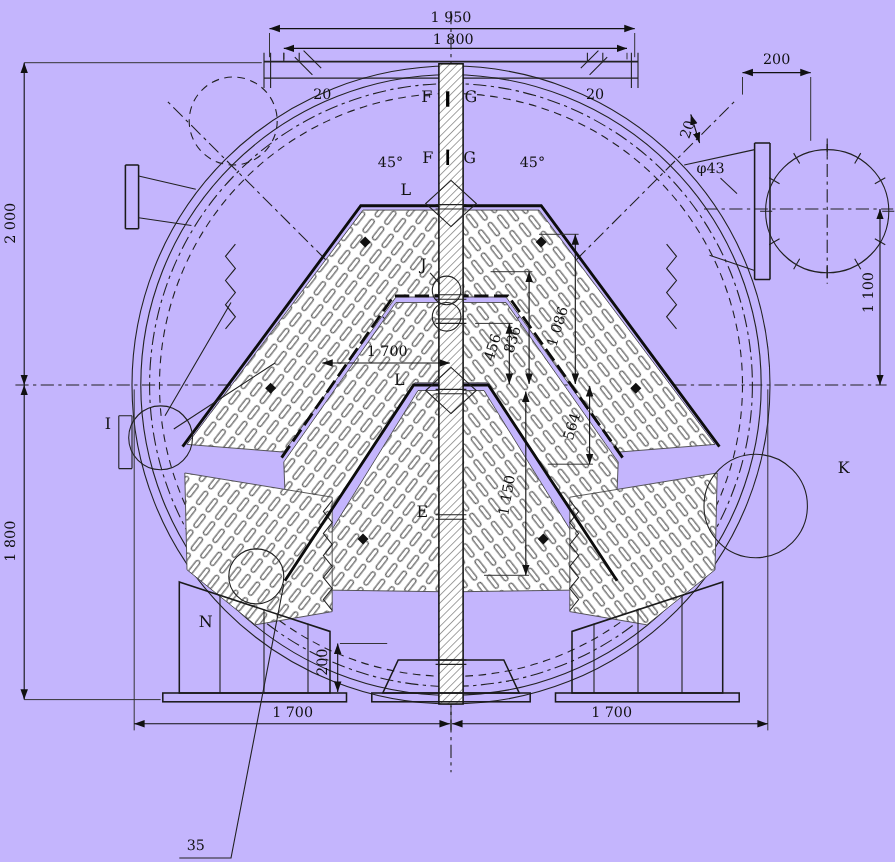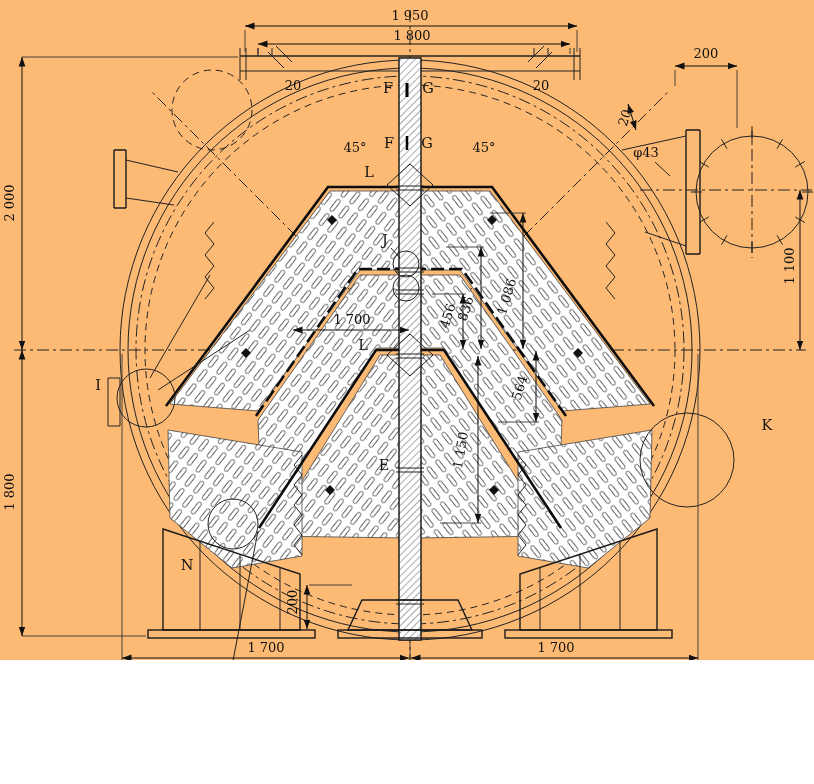--- a/index.html
+++ b/index.html
@@ -1,16 +1,16 @@
 <!DOCTYPE html>
 <html><head>
 <meta charset="utf-8">
 <style>
   html,body{margin:0;padding:0;background:#fff;}
-  .sheet{width:814px;height:660px;background:#fdba74;position:relative;overflow:hidden;}
+  .sheet{width:814px;height:784px;background:#c4b5fd;position:relative;overflow:hidden;}
   svg{display:block;}
   text{font-family:"DejaVu Serif","Liberation Serif",serif;fill:#111;}
   .dim{font-size:13px;}
   .mark{font-size:14.5px;}
   .thin{stroke:#222;stroke-width:1;fill:none;}
   .med{stroke:#1a1a1a;stroke-width:1.4;fill:none;}
   .bold{stroke:#0d0d0d;stroke-width:2.6;fill:none;}
   .dash{stroke-dasharray:7 5;}
   .phantom{stroke-dasharray:12 4 3 4;}
   .dimline{stroke:#111;stroke-width:1;fill:none;marker-start:url(#arr);marker-end:url(#arr);}

